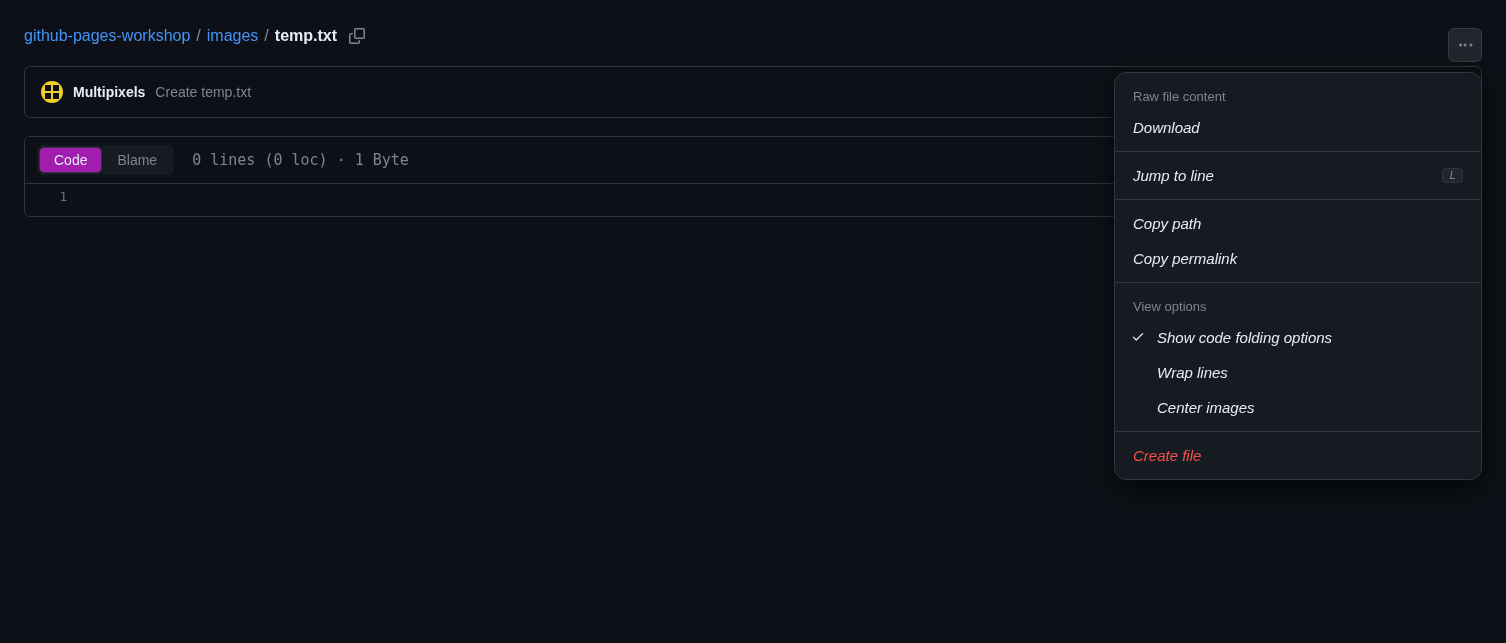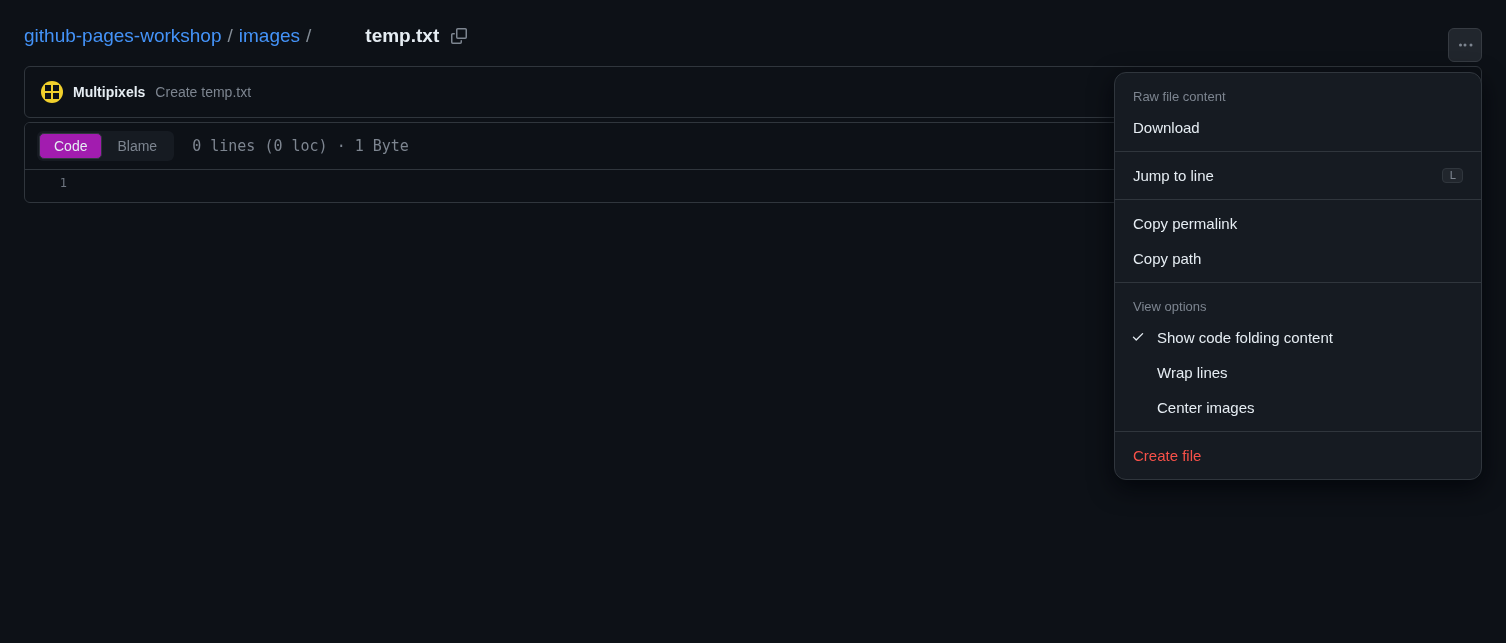--- a/index.html
+++ b/index.html
@@ -18,36 +18,35 @@
   }
   .breadcrumb-row {
     display: flex;
     align-items: center;
     gap: 8px;
     margin-bottom: 18px;
   }
   .breadcrumb {
     display: flex;
     align-items: center;
-    font-size: 19px;
+    font-size: 16px;
     font-weight: 400;
     gap: 6px;
   }
   .breadcrumb a {
     color: #4493f8;
     text-decoration: none;
   }
   .breadcrumb .sep {
     color: #848d97;
     font-weight: 400;
   }
   .breadcrumb .current {
     color: #e6edf3;
     font-weight: 600;
-    margin-left: 48px;
   }
   .copy-path-btn {
     background: transparent;
     border: none;
     color: #7d8590;
     cursor: pointer;
     display: inline-flex;
     padding: 4px;
   }
   .copy-path-btn svg { fill: currentColor; }
@@ -67,21 +66,21 @@
     cursor: pointer;
   }
   .more-btn svg { fill: currentColor; }
   .commit-box {
     border: 1px solid #30363d;
     border-radius: 6px;
     padding: 14px 16px;
     display: flex;
     align-items: center;
     gap: 10px;
-    margin-bottom: 4px;
+    margin-bottom: 18px;
     background: #0d1117;
   }
   .avatar {
     width: 22px;
     height: 22px;
     border-radius: 50%;
     background: #f1d02c;
     display: flex;
     align-items: center;
     justify-content: center;
@@ -183,20 +182,21 @@
     font-size: 13px;
   }
   .menu-item {
     display: flex;
     align-items: center;
     justify-content: space-between;
     padding: 9px 18px;
     cursor: pointer;
     font-size: 15px;
     color: #e6edf3;
+    font-style: italic;
   }
   .menu-item.with-check {
     padding-left: 42px;
     position: relative;
   }
   .menu-item .check {
     position: absolute;
     left: 16px;
     top: 50%;
     transform: translateY(-50%);
@@ -272,34 +272,34 @@
   <div class="menu-item">
     <span>Download</span>
   </div>
   <div class="menu-divider"></div>
   <div class="menu-item">
     <span>Jump to line</span>
     <span class="kbd">L</span>
   </div>
   <div class="menu-divider"></div>
   <div class="menu-item">
+    <span>Copy path</span>
+  </div>
+  <div class="menu-item">
     <span>Copy permalink</span>
-  </div>
-  <div class="menu-item">
-    <span>Copy path</span>
   </div>
   <div class="menu-divider"></div>
   <div class="menu-section-label">View options</div>
   <div class="menu-item with-check">
     <span class="check">
       <svg width="14" height="14" viewBox="0 0 16 16" fill="currentColor">
           <path d="M13.78 4.22a.75.75 0 0 1 0 1.06l-7.25 7.25a.75.75 0 0 1-1.06 0L2.22 9.28a.75.75 0 0 1 1.06-1.06L6 10.94l6.72-6.72a.75.75 0 0 1 1.06 0Z"></path>
         </svg>
     </span>
-    <span>Show code folding content</span>
+    <span>Show code folding options</span>
   </div>
   <div class="menu-item with-check">
     <span>Wrap lines</span>
   </div>
   <div class="menu-item with-check">
     <span>Center images</span>
   </div>
   <div class="menu-divider"></div>
   <div class="menu-item danger">
     <span>Create file</span>

